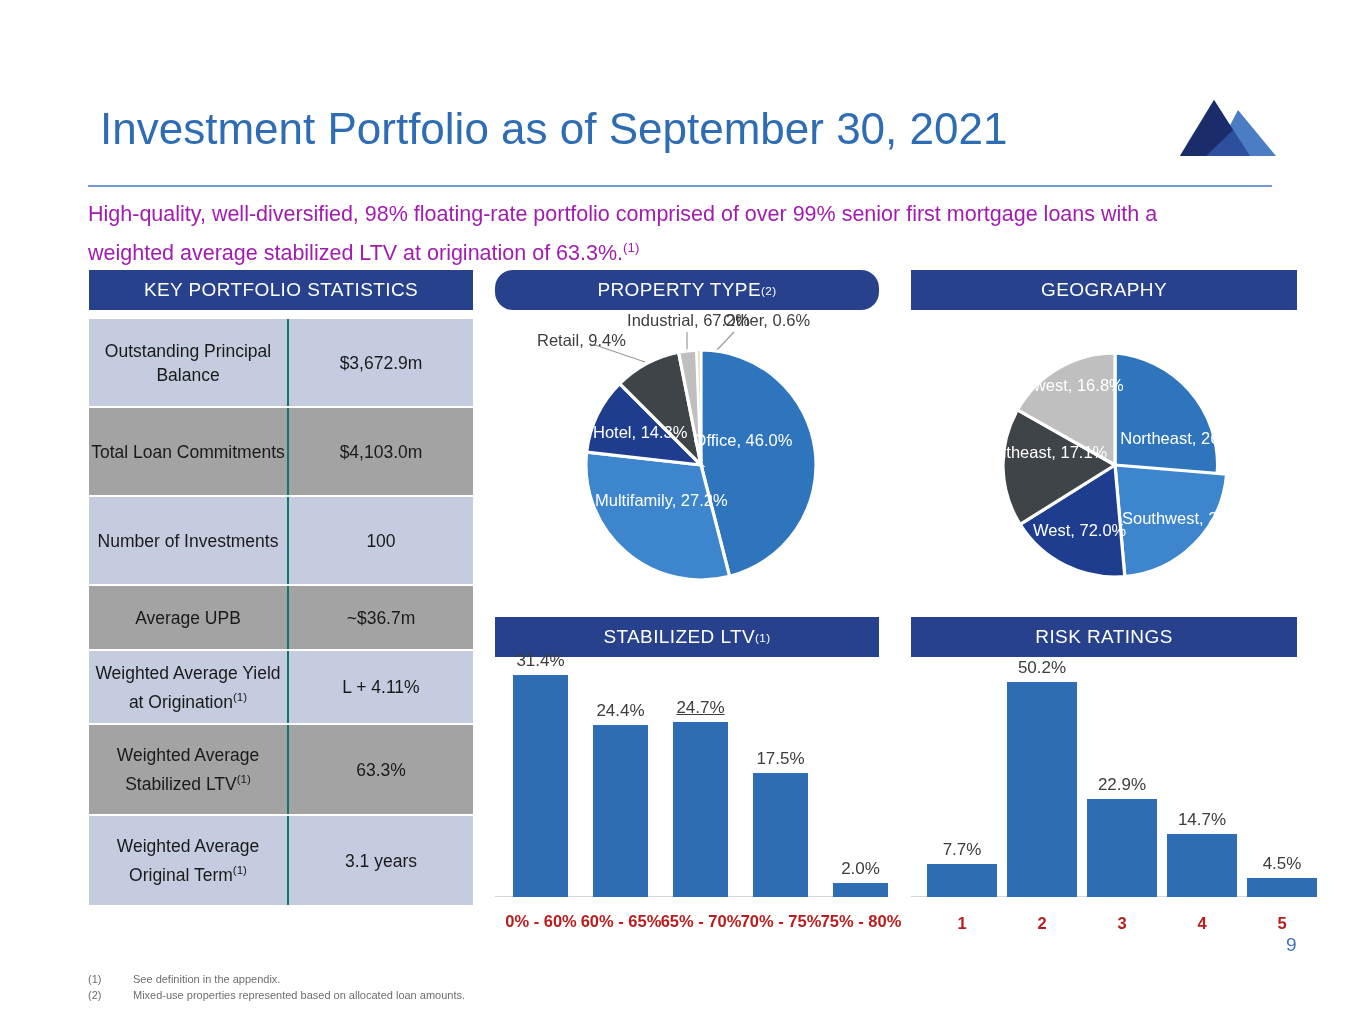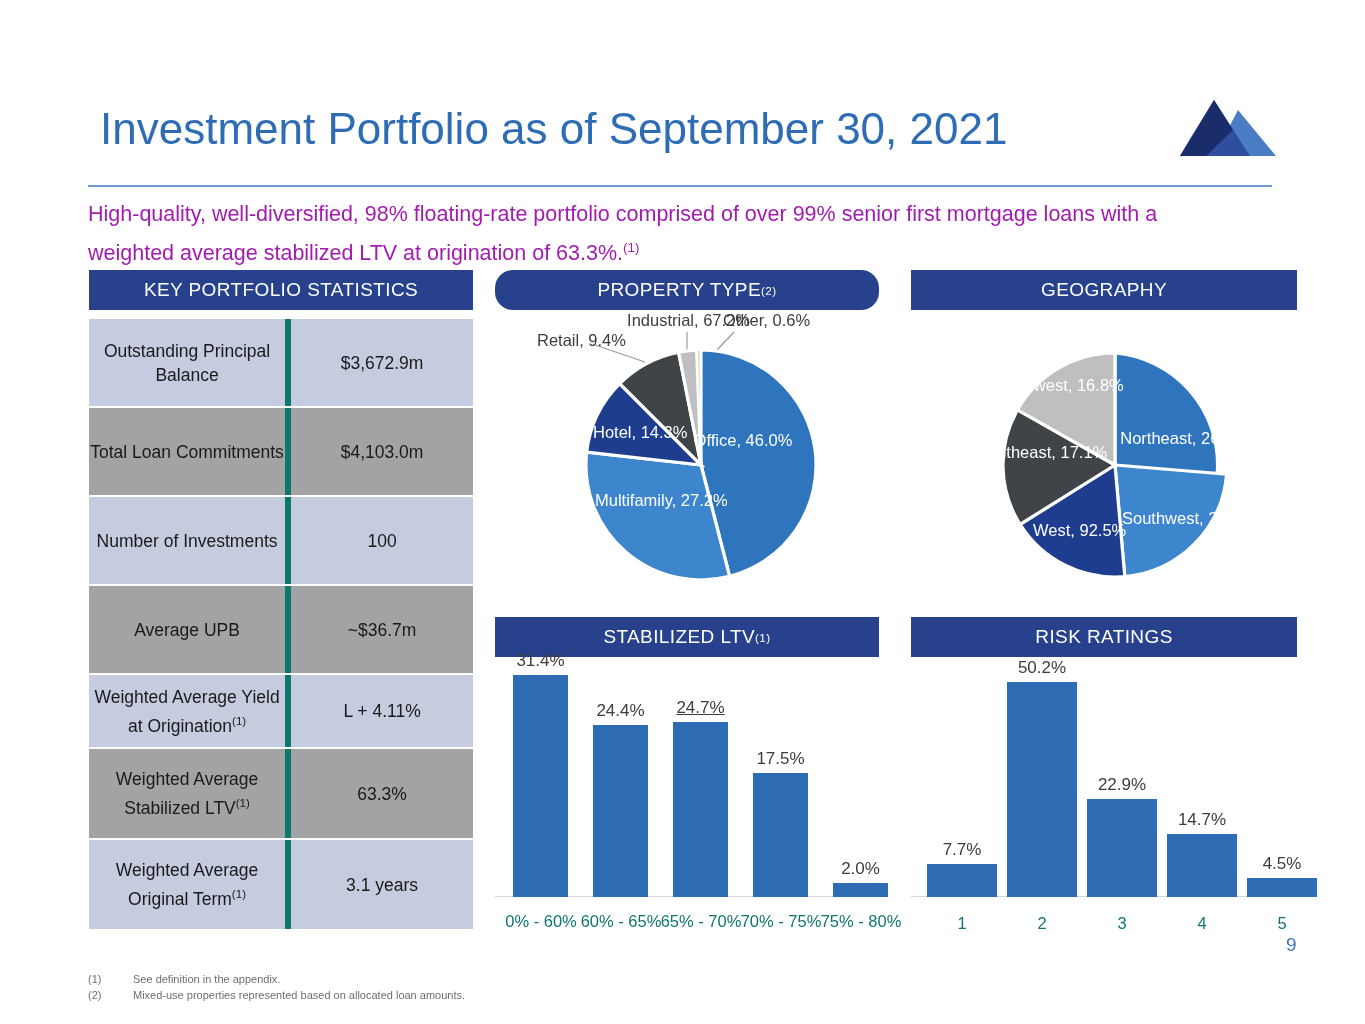--- a/index.html
+++ b/index.html
@@ -48,21 +48,21 @@
     width: 384px;
     border-collapse: separate; border-spacing: 0 2px;
   }
   .stats-table td {
     font-size: 17.5px; color: #1a1a1a; text-align: center;
     vertical-align: middle; line-height: 24px;
     padding: 0;
   }
   .stats-table td.lbl { width: 198px; }
   .stats-table td.val { width: 184px; }
-  .stats-table tr td { border-right: 6px solid #0f766e; }
+  .stats-table tr td { border-right: 2px solid #0f766e; }
   .stats-table tr td:last-child { border-right: none; }
   .row-a td { background: #C6CCE0; }
   .row-b td { background: #a3a3a3; }
   .stats-table sup { font-size: 0.66em; vertical-align: super; }
 
   
   .pie-wrap { position: absolute; }
   .pie-label {
     position: absolute; font-size: 16.5px; line-height: 20px;
     text-align: center; white-space: nowrap;
@@ -76,22 +76,22 @@
     position: absolute; left: 0; height: 1px; background: #d6d6d6;
   }
   .bar {
     position: absolute; bottom: 0; background: #2E6DB4;
   }
   .bar-val {
     position: absolute; font-size: 17px; color: #3d3d3d;
     text-align: center; white-space: nowrap;
   }
   .bar-cat {
-    position: absolute; font-size: 16.5px; color: #0f766e;
-    text-align: center; white-space: nowrap;
+    position: absolute; font-size: 16.5px; color: #b91c1c;
+    text-align: center; white-space: nowrap; font-weight: bold;
   }
 
   
   .footnotes {
     position: absolute; left: 88px; top: 971px;
     font-size: 11px; color: #6e6e6e; line-height: 16px;
   }
   .fn-row { display: flex; }
   .fn-num { width: 45px; flex: none; }
   .page-no {
@@ -157,21 +157,21 @@
           <span>Total Loan Commitments</span>
         </td>
         <td class="val">$4,103.0m</td>
       </tr>
       <tr class="row-a" style="height:87px;">
         <td class="lbl">
           <span>Number of Investments</span>
         </td>
         <td class="val">100</td>
       </tr>
-      <tr class="row-b" style="height:87px;">
+      <tr class="row-b" style="height:63px;">
         <td class="lbl">
           <span>Average UPB</span>
         </td>
         <td class="val">~$36.7m</td>
       </tr>
       <tr class="row-a" style="height:72px;margin-left:6px;">
         <td class="lbl">
           <span>Weighted Average Yield at Origination</span><sup>(1)</sup>
         </td>
         <td class="val">L + 4.11%</td>
@@ -232,21 +232,21 @@
 
         <path d="M 0,0 L 9.8,111.6 A 112,112 0 0,1 -94.9,59.4 Z" fill="#1F3D8F" stroke="#ffffff" stroke-width="3.2"></path>
 
         <path d="M 0,0 L -94.9,59.4 A 112,112 0 0,1 -97.5,-55.2 Z" fill="#3F4449" stroke="#ffffff" stroke-width="3.2"></path>
 
         <path d="M 0,0 L -97.5,-55.2 A 112,112 0 0,1 0,-112 Z" fill="#BFBFBF" stroke="#ffffff" stroke-width="3.2"></path>
       </g>
     </svg>
     <div class="pie-label inside-light" style="left:208px; top:88px; width:130px;">Northeast, 26.3%</div>
     <div class="pie-label inside-light" style="left:210px; top:168px; width:135px;">Southwest, 22.3%</div>
-    <div class="pie-label inside-light" style="left:122px; top:180px; width:90px;">West, 92.5%</div>
+    <div class="pie-label inside-light" style="left:122px; top:180px; width:90px;">West, 72.0%</div>
     <div class="pie-label inside-light" style="left:66px; top:102px; width:130px;">Southeast, 17.1%</div>
     <div class="pie-label inside-light" style="left:92px; top:35px; width:125px;">Midwest, 16.8%</div>
   </div>
 
   <div class="bars" style="left:495px; top:670px; width:384px; height:285px;">
     <div class="bar-axis" style="bottom:58px; width:378px;"></div>
 
     <div style="position:absolute; left:0; bottom:58px; width:378px; height:227px;">
       <div class="bar" style="left:18px; width:55px; height:222px;"></div>
       <div class="bar" style="left:98px; width:55px; height:172px;"></div>

